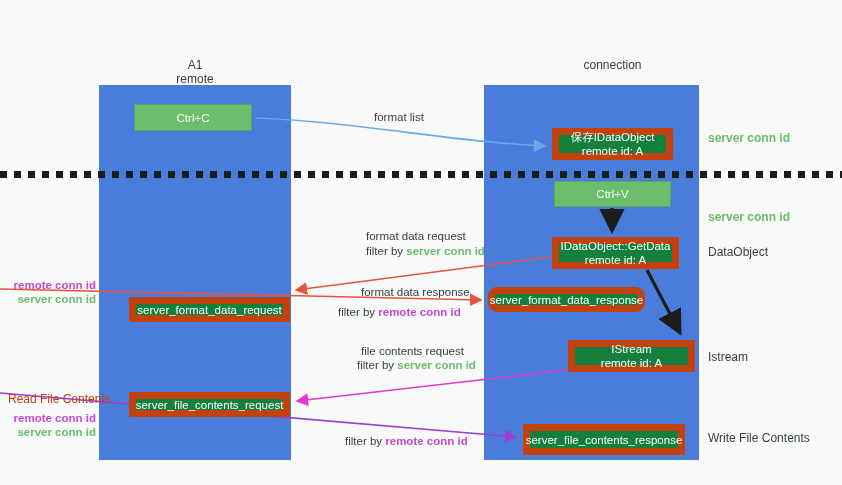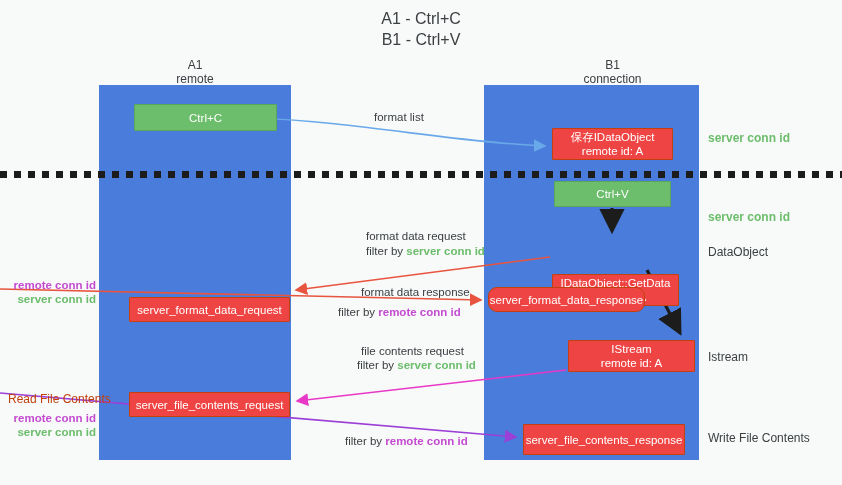--- a/index.html
+++ b/index.html
@@ -40,26 +40,26 @@
 
   
   .node{
     box-sizing:border-box;
     display:flex;flex-direction:column;align-items:center;justify-content:center;
     color:#ffffff;font-size:11.5px;line-height:14px;text-align:center;
     border-radius:1px;
   }
   .node .l2{font-size:11.5px;}
   .green{background:#6cbd6c;border:1px solid #5aa75a;}
-  .orange{background:#ef4444;border:1px solid #c2410c;}
-
-  #n-ctrlc{left:134px;top:104px;width:143px;height:27px;}
+  .orange{background:#15803d;border:7px solid #c2410c;}
+
+  #n-ctrlc{left:134px;top:104px;width:118px;height:27px;}
   #n-idataobject{left:552px;top:128px;width:121px;height:32px;}
   #n-ctrlv{left:554px;top:181px;width:117px;height:26px;}
-  #n-getdata{left:552px;top:237px;width:127px;height:32px;margin-top:37px;}
+  #n-getdata{left:552px;top:237px;width:127px;height:32px;}
   #n-istream{left:568px;top:340px;width:127px;height:32px;}
   #n-sfdreq{left:129px;top:277px;width:161px;height:25px;margin-top:20px;}
   #n-sfdres{left:488px;top:287px;width:157px;height:25px;border-radius:9px;}
   #n-sfcreq{left:129px;top:392px;width:161px;height:25px;justify-content:center;}
   #n-sfcres{left:523px;top:424px;width:162px;height:31px;}
 
   
   .rlabel{font-size:12px;line-height:15px;}
   .green-txt{color:#6cbd6c;font-weight:bold;}
   .purple-txt{color:#c44bd1;font-weight:bold;}
@@ -88,31 +88,26 @@
   #e-fcres{left:372px;top:408px;}
   #e-fcres-f{left:345px;top:434px;}
 
   svg.overlay{position:absolute;left:0;top:0;width:842px;height:485px;pointer-events:none;}
 </style>
 </head>
 <body>
 
 <div class="stage">
 
-  <div class="abs" id="title">
-    <div>A1 - Ctrl+C</div>
-    <div>B1 - Ctrl+V</div>
-  </div>
 
   <div class="abs lane-head" id="head-a1">
     <div>A1</div>
     <div>remote</div>
   </div>
   <div class="abs lane-head" id="head-b1">
-    <div>B1</div>
     <div>connection</div>
   </div>
 
   <div class="abs lane" id="lane-a1"></div>
   <div class="abs lane" id="lane-b1"></div>
 
   <svg class="overlay">
     <defs>
       <marker id="ah-blue" markerWidth="9" markerHeight="9" refX="7" refY="4" orient="auto">
         <path d="M0,0 L8,4 L0,8 z" fill="#6aa9e9"></path>

